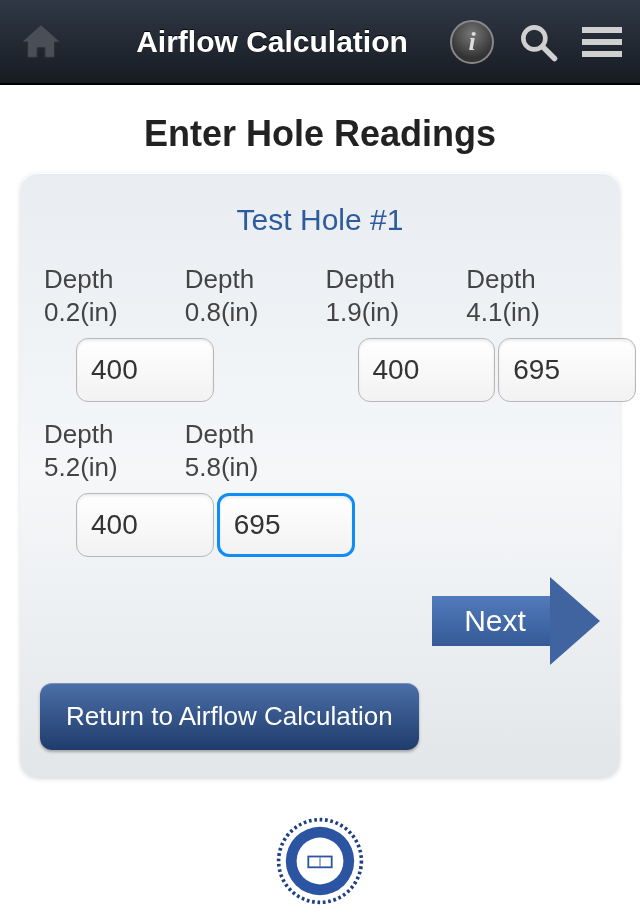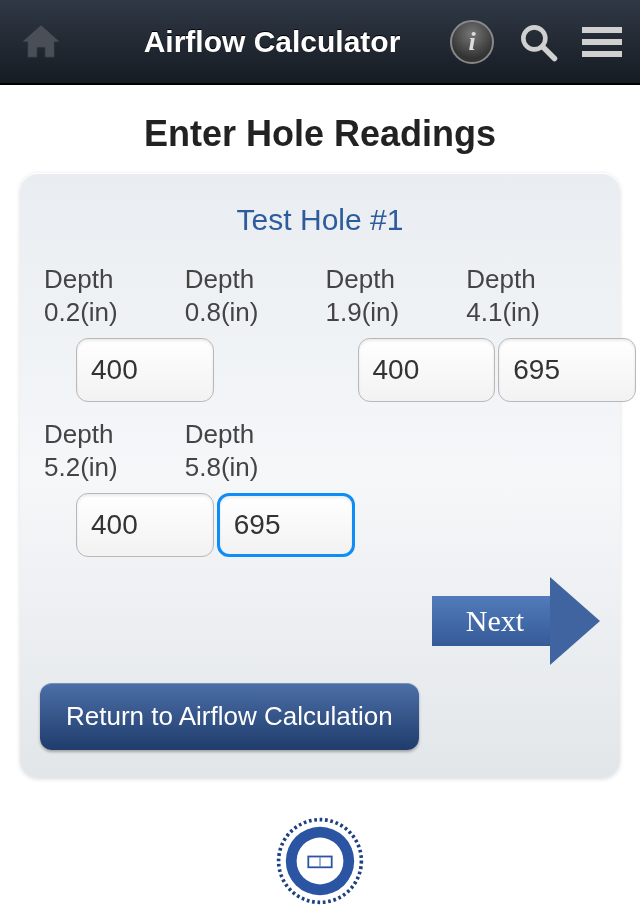--- a/index.html
+++ b/index.html
@@ -117,21 +117,20 @@
     cursor: pointer;
   }
   .arrow-body {
     background: linear-gradient(#527bbb, #355a97);
     height: 50px;
     width: 118px;
     display: flex;
     align-items: center;
     justify-content: center;
     padding-left: 8px;
-    font-family: Liberation Serif, serif;
   }
   .arrow-head {
     width: 0; height: 0;
     border-top: 44px solid transparent;
     border-bottom: 44px solid transparent;
     border-left: 50px solid #3f649f;
   }
 
   .return-btn {
     display: inline-block;
@@ -157,21 +156,21 @@
 </style>
 </head>
 <body>
 
 <div class="header">
   <span class="icon">
     <svg class="home-svg" viewBox="0 0 48 48">
       <path d="M24 6 L44 24 H38 V40 H28 V30 H20 V40 H10 V24 H4 Z" fill="#4a4f57" stroke="#2b2f35" stroke-width="1"></path>
     </svg>
   </span>
-  <div class="header-title">Airflow Calculator</div>
+  <div class="header-title">Airflow Calculation</div>
   <div class="header-right">
     <span class="icon info-icon">i</span>
     <span class="icon">
       <svg class="search-svg" viewBox="0 0 48 48">
         <circle cx="20" cy="20" r="12" stroke="#d0d0d0" stroke-width="5" fill="none"></circle>
         <line x1="29" y1="29" x2="42" y2="42" stroke="#d0d0d0" stroke-width="6" stroke-linecap="round"></line>
       </svg>
     </span>
     <span class="icon">
       <svg class="menu-svg" viewBox="0 0 40 34">

